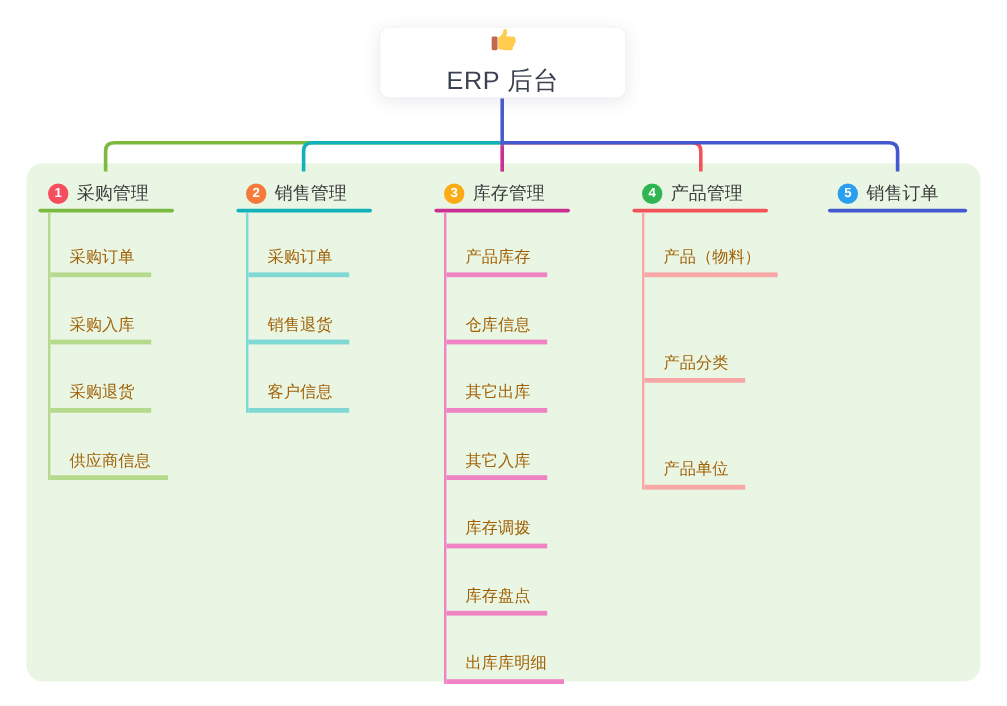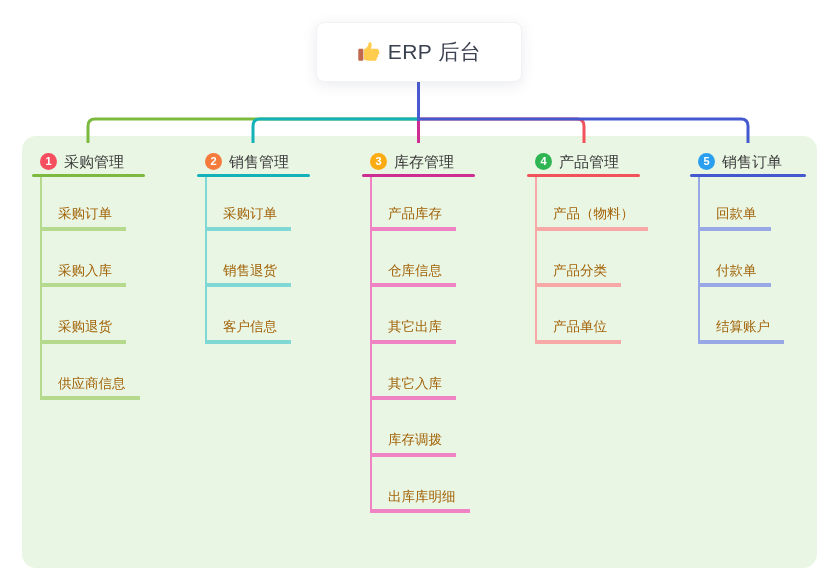--- a/index.html
+++ b/index.html
@@ -8,20 +8,21 @@
     background:#ffffff;
     font-family:"Liberation Sans","DejaVu Sans",sans-serif;
   }
   
   .root-card{
     position:absolute;left:316px;top:22px;width:206px;height:60px;
     background:#ffffff;border:1px solid #f2f2f2;border-radius:8px;
     box-shadow:0 3px 14px rgba(80,90,120,.12);
     display:flex;align-items:center;justify-content:center;gap:8px;
     box-sizing:border-box;
+    flex-direction:column;
   }
   .root-card .root-label{
     font-size:21px;font-weight:500;color:#3a4150;letter-spacing:.5px;
   }
   
   .connectors{position:absolute;left:0;top:0;pointer-events:none;}
   
   .panel{
     position:absolute;left:22px;top:136px;width:795px;height:432px;
     border-radius:14px;background:#eaf6e4;
@@ -107,41 +108,37 @@
     <span class="badge" style="background-color: rgb(251, 172, 21);">3</span>
     <span class="branch-title-text">库存管理</span>
   </div>
   <div class="title-underline" style="background-color: rgb(204, 47, 145);"></div>
   <div class="children" style="border-left-color: rgb(240, 131, 196);">
     <div class="child" style="border-bottom-color: rgb(240, 131, 196);">产品库存</div>
     <div class="child" style="border-bottom-color: rgb(240, 131, 196);">仓库信息</div>
     <div class="child" style="border-bottom-color: rgb(240, 131, 196);">其它出库</div>
     <div class="child" style="border-bottom-color: rgb(240, 131, 196);">其它入库</div>
     <div class="child" style="border-bottom-color: rgb(240, 131, 196);">库存调拨</div>
+    <div class="child" style="border-bottom-color: rgb(240, 131, 196);">库存盘点</div>
     <div class="child" style="border-bottom-color: rgb(240, 131, 196);">出库库明细</div>
   </div>
 </div>
 
 <div class="branch" style="left:527px">
   <div class="branch-title">
     <span class="badge" style="background-color: rgb(47, 182, 83);">4</span>
     <span class="branch-title-text">产品管理</span>
   </div>
   <div class="title-underline" style="background-color: rgb(242, 82, 90);"></div>
-  <div class="children" style="border-left-color: rgb(248, 168, 166);">
+  <div class="children" style="border-left-color: rgb(248, 168, 166); gap: 32px;">
     <div class="child" style="border-bottom-color: rgb(248, 168, 166);">产品（物料）</div>
     <div class="child" style="border-bottom-color: rgb(248, 168, 166);">产品分类</div>
     <div class="child" style="border-bottom-color: rgb(248, 168, 166);">产品单位</div>
   </div>
 </div>
 
 <div class="branch" style="left:690px;width:116px">
   <div class="branch-title">
     <span class="badge" style="background-color: rgb(43, 159, 239);">5</span>
     <span class="branch-title-text">销售订单</span>
   </div>
   <div class="title-underline" style="background-color: rgb(68, 89, 207);"></div>
-  <div class="children" style="border-left-color: rgb(152, 168, 230);">
-    <div class="child" style="border-bottom-color: rgb(152, 168, 230);">回款单</div>
-    <div class="child" style="border-bottom-color: rgb(152, 168, 230);">付款单</div>
-    <div class="child" style="border-bottom-color: rgb(152, 168, 230);">结算账户</div>
-  </div>
 </div>
 
 </body></html>

